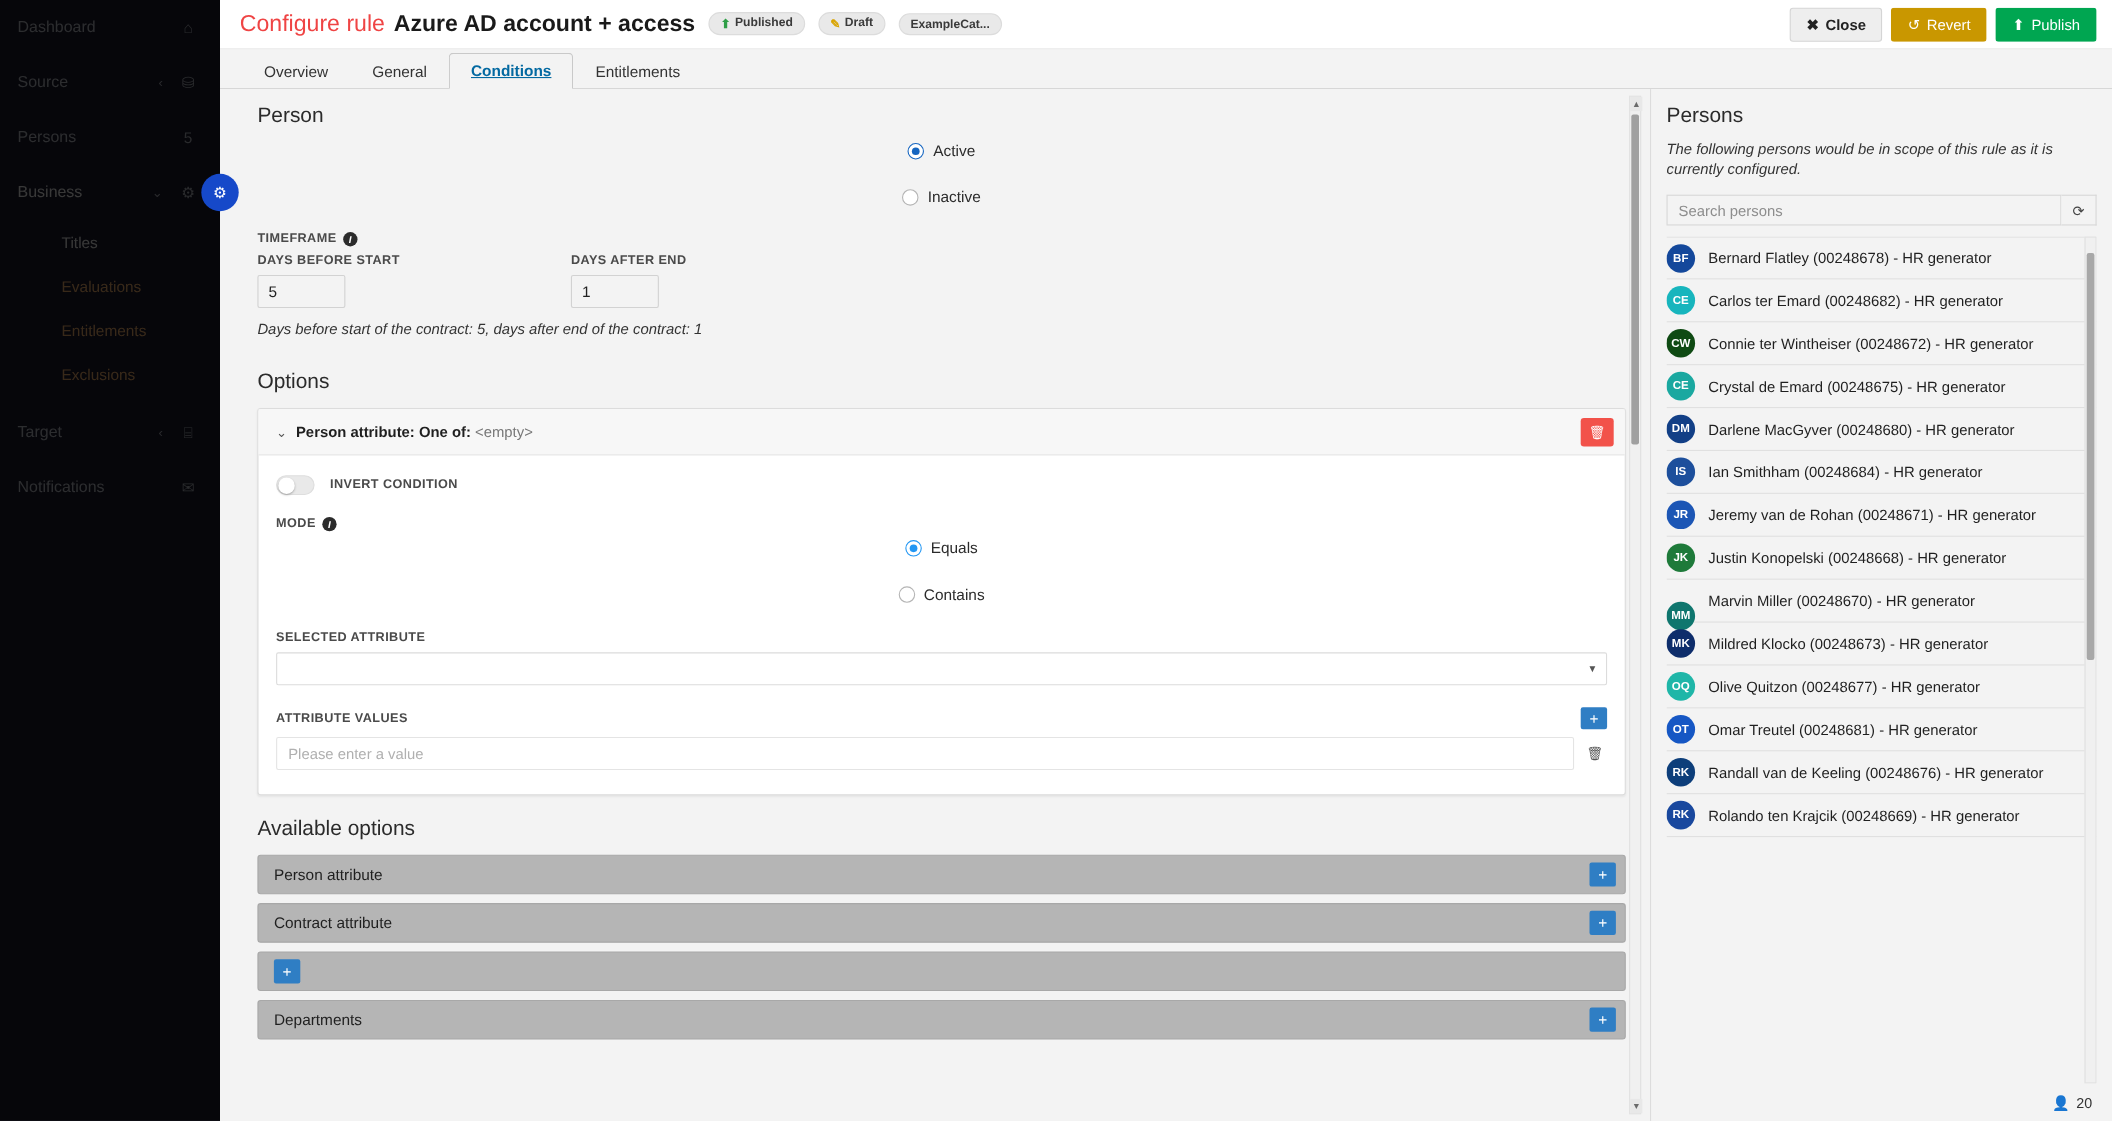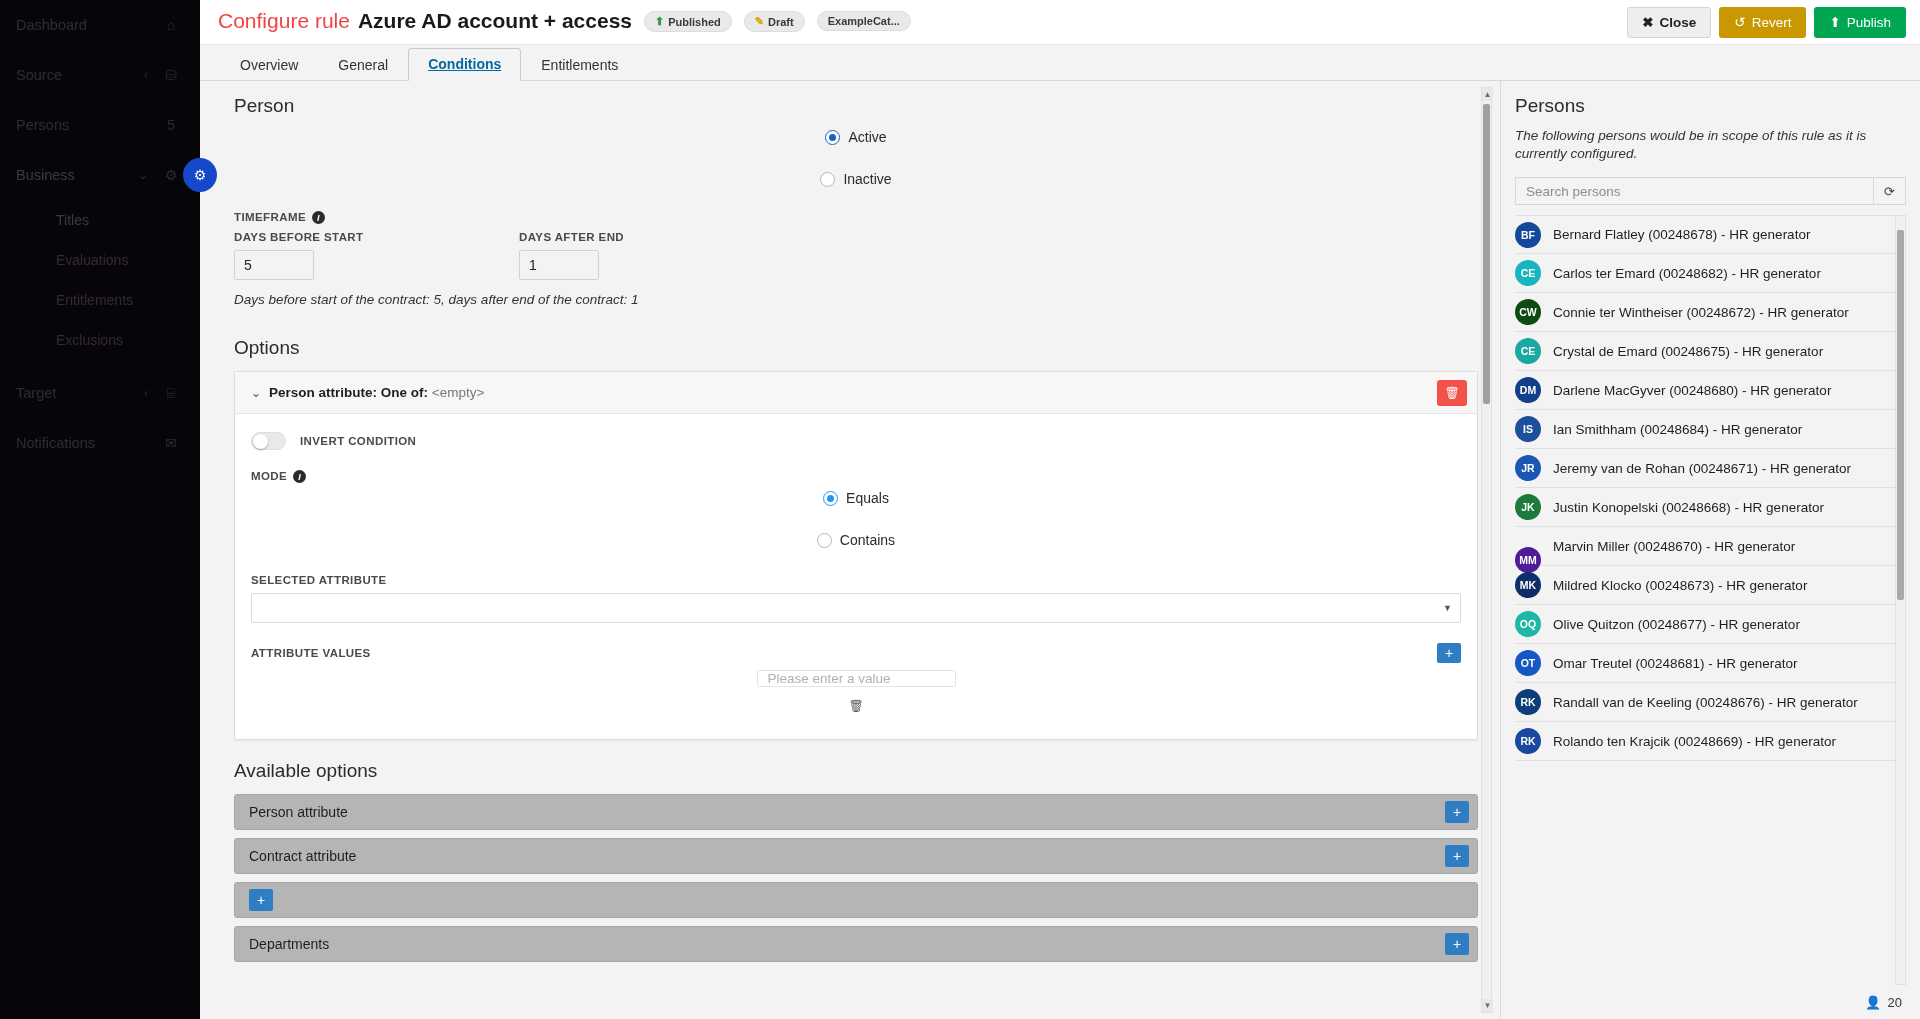--- a/index.html
+++ b/index.html
@@ -18,21 +18,21 @@
   }
   .side-item {
     height: 50px; display: flex; align-items: center;
     padding: 0 16px; color: #c8cbd4; font-size: 14.5px;
     position: relative;
   }
   .side-item .lbl { flex: 1; }
   .side-item.active-parent { color: #ffffff; }
   .side-sub {
     height: 40px; display: flex; align-items: center;
-    padding-left: 56px; color: #f0abfc; font-size: 14px;
+    padding-left: 56px; color: #fdba74; font-size: 14px;
   }
   .side-sub.on { color: #ffffff; }
   .side-spacer { height: 8px; }
   .circle-badge {
     position: absolute; right: -17px; top: 50%;
     transform: translateY(-50%);
     width: 34px; height: 34px; border-radius: 50%;
     background: #1649c9; color: #fff;
     display: flex; align-items: center; justify-content: center;
     font-size: 14px; z-index: 40;
@@ -177,21 +177,21 @@
     border-radius: 50%; background: #fff; box-shadow: 0 1px 2px rgba(0,0,0,.3);
   }
   .toggle-label { font-size: 11.5px; font-weight: 700; letter-spacing: .4px; color: #4a4a4a; }
 
   .select-box {
     width: 100%; height: 30px; border: 1px solid #dcdcdc; background: #fff;
     border-radius: 2px; display: flex; align-items: center; padding: 0 8px;
     cursor: pointer;
   }
   .select-box .caret { margin-left: auto; font-size: 9px; color: #555; }
-  .val-row { display: flex; align-items: center; gap: 8px; flex-direction: column; }
+  .val-row { display: flex; align-items: center; gap: 8px; }
   .val-input {
     flex: 1; height: 30px; border: 1px solid #e4e4e4; background: #fff;
     font-size: 13.5px; padding: 0 10px; border-radius: 2px; color: #222;
     font-family: "Liberation Sans", sans-serif;
   }
   .val-input::placeholder { color: #b0b0b0; }
   .small-del {
     width: 22px; height: 22px; background: transparent; border: none;
     color: #555; font-size: 12px; cursor: pointer;
     display: flex; align-items: center; justify-content: center;
@@ -519,21 +519,21 @@
               </div>
               <div class="prow">
                 <span class="av" style="background: rgb(28, 86, 181);">JR</span>
                 <span>Jeremy van de Rohan (00248671) - HR generator</span>
               </div>
               <div class="prow">
                 <span class="av" style="background: rgb(30, 122, 58);">JK</span>
                 <span>Justin Konopelski (00248668) - HR generator</span>
               </div>
               <div class="prow">
-                <span class="av" style="background: #4c1d95; margin-top: 28px;">MM</span>
+                <span class="av" style="background: #0f766e; margin-top: 28px;">MM</span>
                 <span>Marvin Miller (00248670) - HR generator</span>
               </div>
               <div class="prow">
                 <span class="av" style="background: rgb(14, 45, 107);">MK</span>
                 <span>Mildred Klocko (00248673) - HR generator</span>
               </div>
               <div class="prow">
                 <span class="av" style="background: rgb(31, 182, 168);">OQ</span>
                 <span>Olive Quitzon (00248677) - HR generator</span>
               </div>

